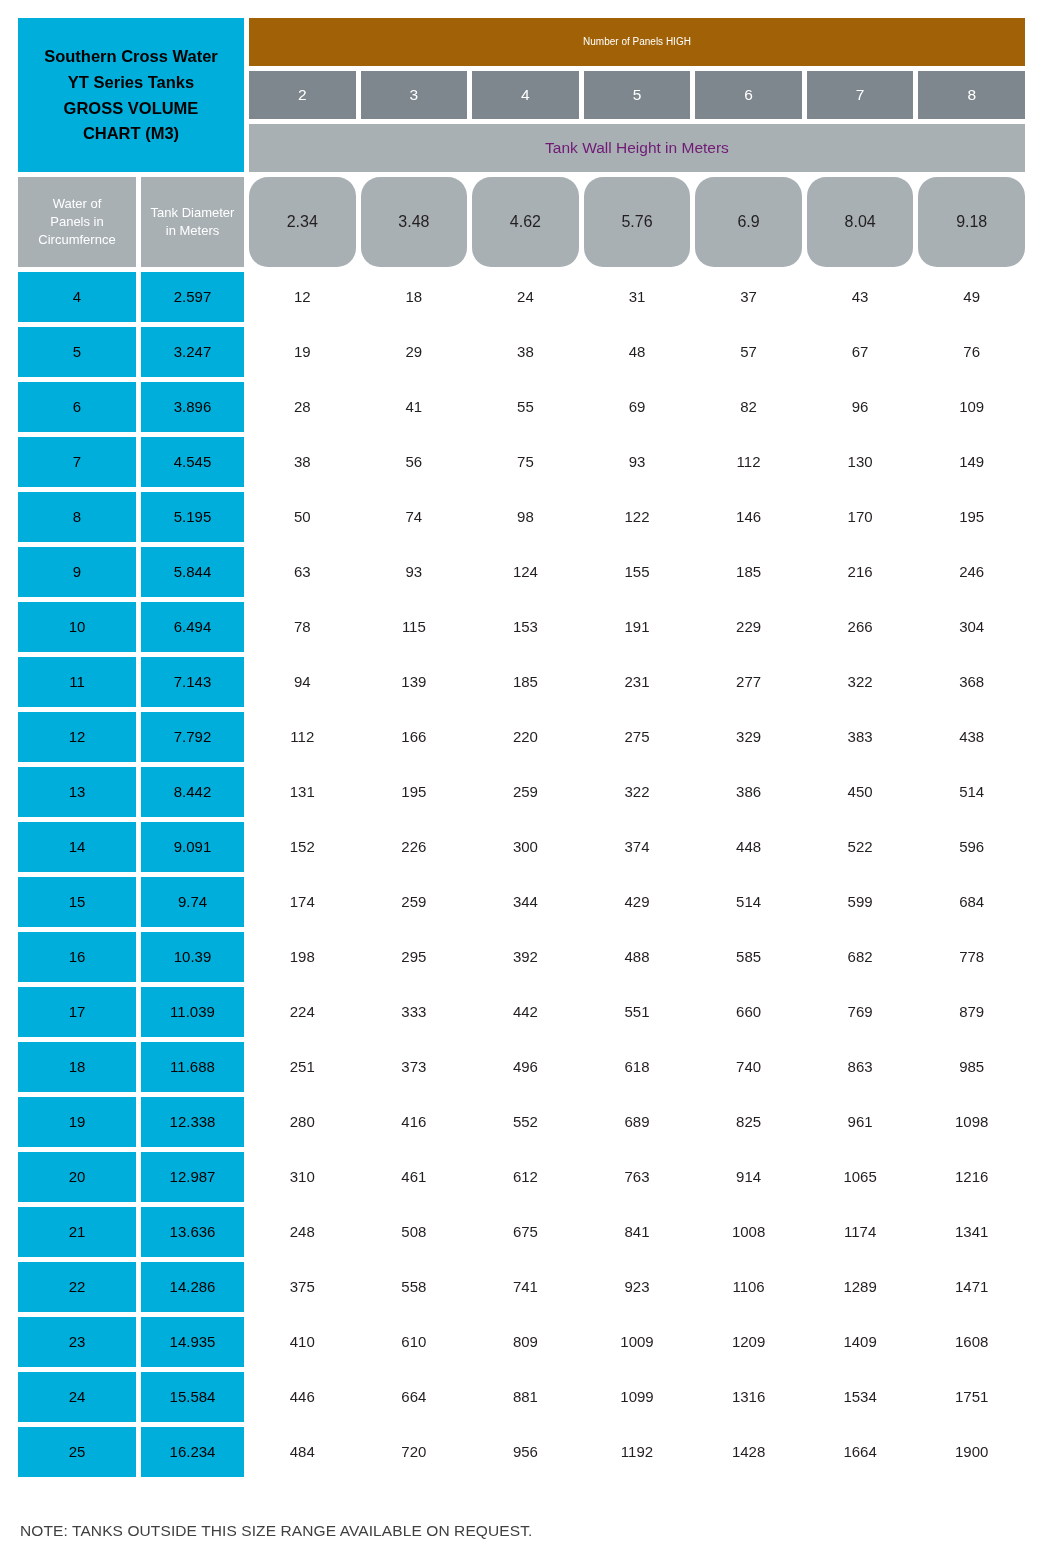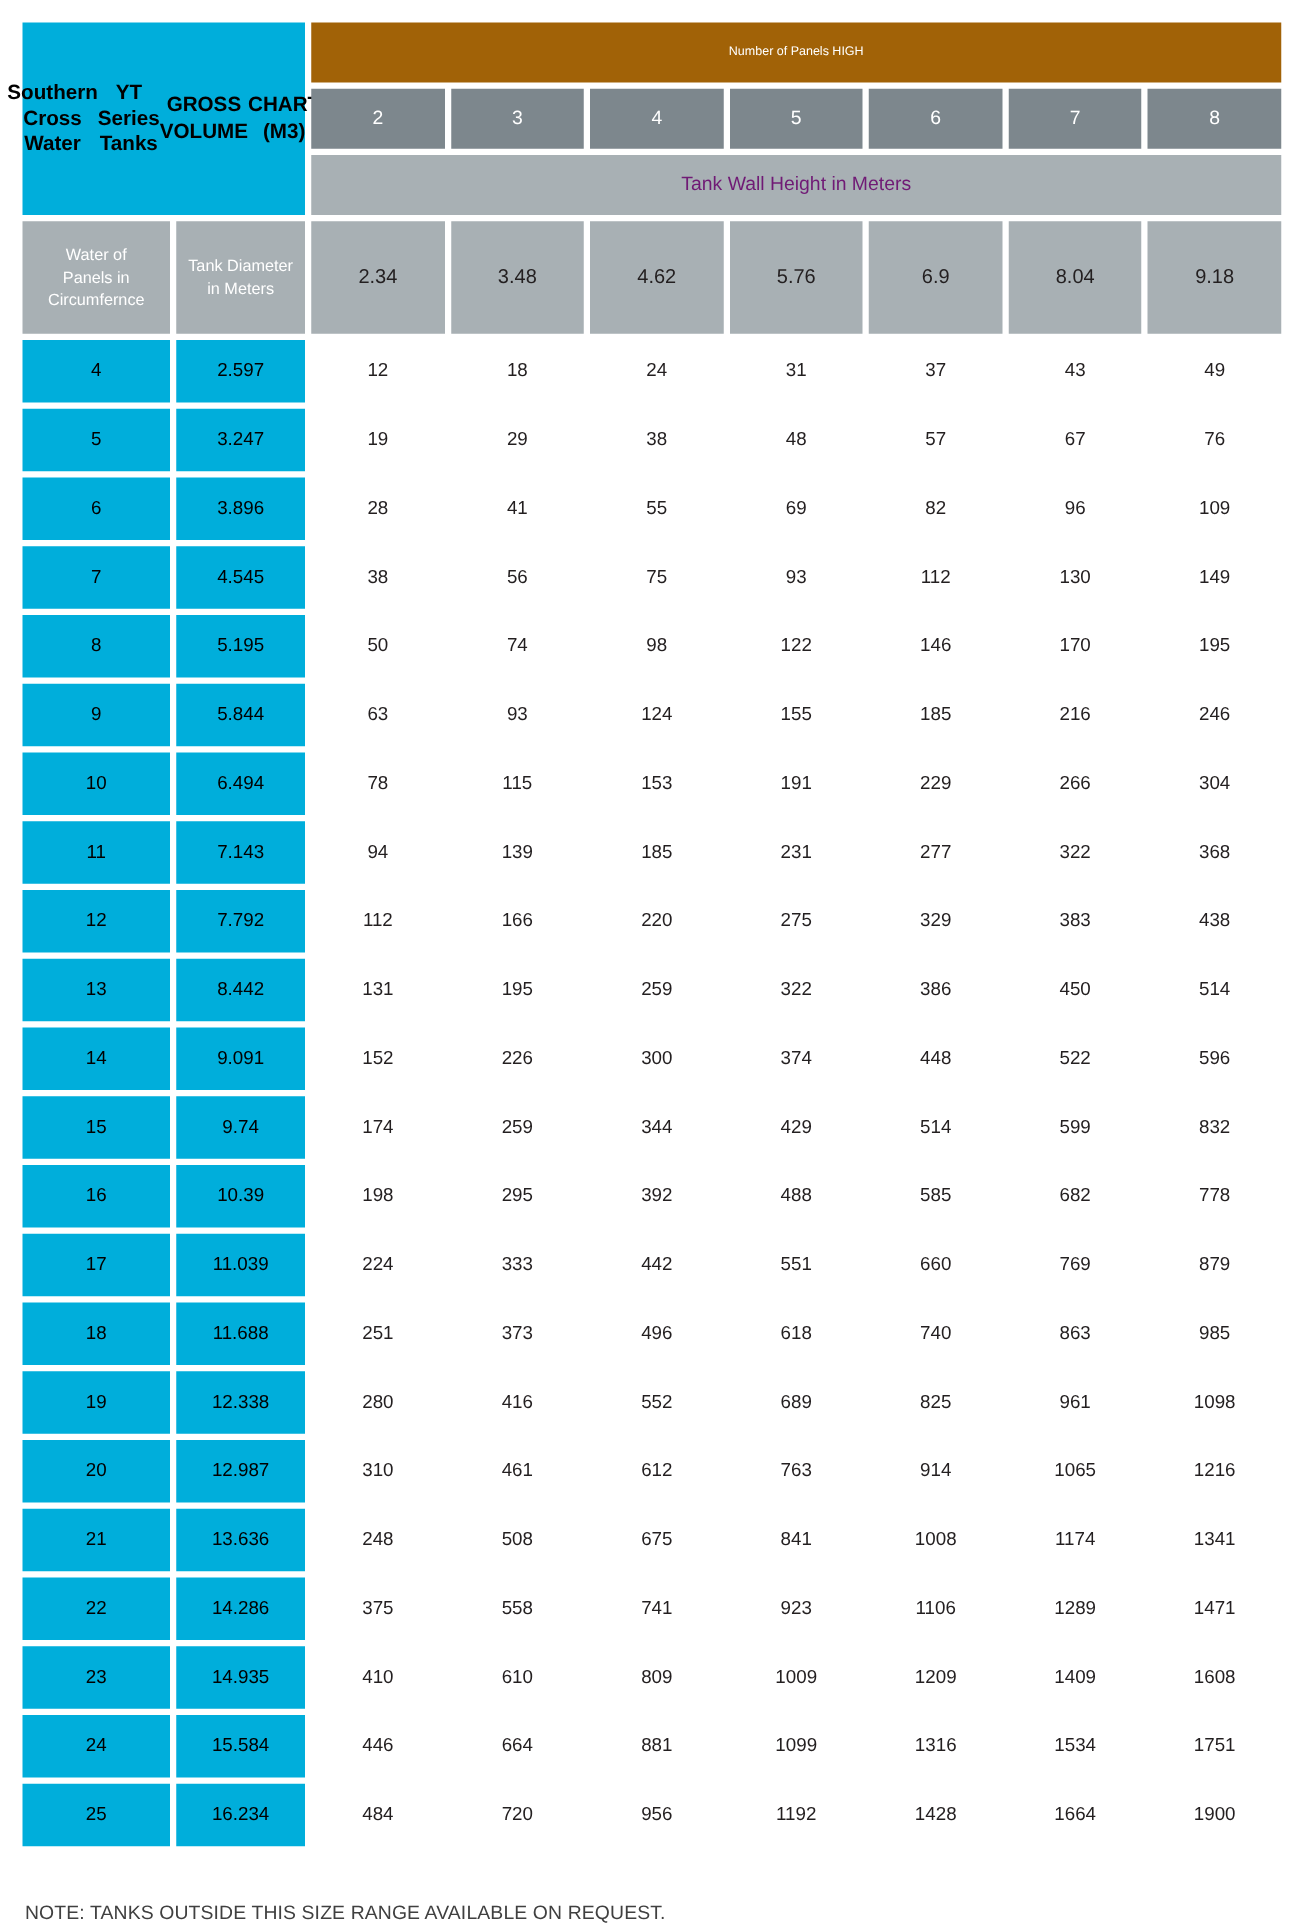--- a/index.html
+++ b/index.html
@@ -45,21 +45,21 @@
     line-height: 1.25;
   }
 
   .title-cell {
     grid-column: 1 / 3;
     grid-row: 1 / 4;
     background: #00aedb;
     color: #000000;
     font-weight: bold;
     font-size: 16.5px;
-    flex-direction: row;
+    flex-direction: column;
     padding: 4px 6px;
   }
   .title-cell .tline { display: block; margin: 2.5px 0; }
 
   .panels-high-cell {
     grid-column: 3 / 10;
     grid-row: 1 / 2;
     background: #a16207;
     color: #ffffff;
     font-size: 10px;
@@ -88,20 +88,21 @@
     flex-direction: column;
     padding: 2px 4px;
   }
   .rowhdr-label-cell .tline { display: block; margin: 1px 0; }
 
   .wall-value-cell {
     grid-row: 4 / 5;
     background: #a8b0b4;
     color: #231f20;
     font-size: 16px;
+    border-radius: 19px;
   }
 
   
   .body-grid {
     margin-top: 5px;
     grid-auto-rows: 50px;
     row-gap: 5px;
   }
 
   .rh-cell {
@@ -272,21 +273,21 @@
       <div class="cell val-cell">522</div>
       <div class="cell val-cell">596</div>
       <div class="cell rh-cell">15</div>
       <div class="cell rh-cell">9.74</div>
       <div class="cell val-cell">174</div>
       <div class="cell val-cell">259</div>
       <div class="cell val-cell">344</div>
       <div class="cell val-cell">429</div>
       <div class="cell val-cell">514</div>
       <div class="cell val-cell">599</div>
-      <div class="cell val-cell">832</div>
+      <div class="cell val-cell">684</div>
       <div class="cell rh-cell">16</div>
       <div class="cell rh-cell">10.39</div>
       <div class="cell val-cell">198</div>
       <div class="cell val-cell">295</div>
       <div class="cell val-cell">392</div>
       <div class="cell val-cell">488</div>
       <div class="cell val-cell">585</div>
       <div class="cell val-cell">682</div>
       <div class="cell val-cell">778</div>
       <div class="cell rh-cell">17</div>

